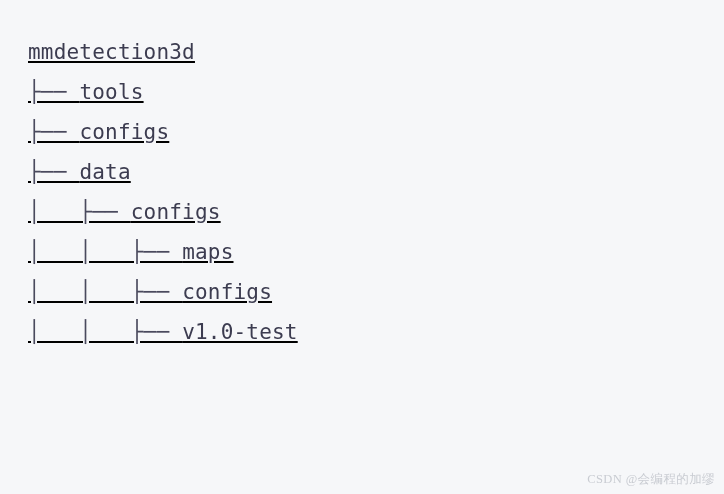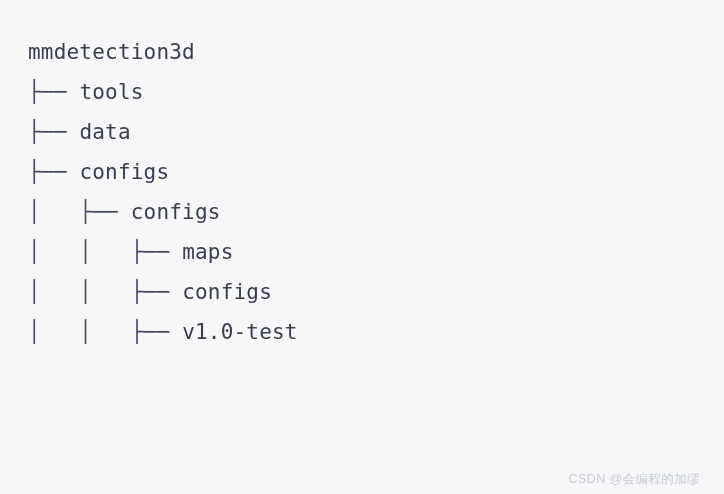--- a/index.html
+++ b/index.html
@@ -13,20 +13,21 @@
     font-family: "DejaVu Sans Mono", "Liberation Mono", monospace;
     overflow: hidden;
     position: relative;
   }
 
   #tree-block {
     position: absolute;
     left: 28px;
     top: 32px;
     width: 680px;
+    text-decoration: underline;
   }
 
   .tree-line {
     height: 40px;
     line-height: 40px;
     font-size: 21px;
     color: #3c3c50;
     white-space: pre;
     letter-spacing: 0.2px;
     font-family: "DejaVu Sans Mono", "Liberation Mono", monospace;
@@ -41,36 +42,36 @@
     color: #3c3c50;
     white-space: pre;
   }
 
   .tree-line.root .name {
     color: #3c3c50;
   }
 
   #watermark {
     position: absolute;
-    right: 24px;
+    right: 9px;
     bottom: 6px;
-    font-family: Liberation Sans, sans-serif;
+    font-family: Liberation Serif, serif;
     font-size: 12.5px;
     color: #c9ccd2;
     letter-spacing: 0.4px;
     white-space: pre;
   }
 </style>
 </head>
 <body>
 
 <div id="tree-block">
     <div class="tree-line root"><span class="prefix"></span><span class="name">mmdetection3d</span></div>
     <div class="tree-line"><span class="prefix">├── </span><span class="name">tools</span></div>
+    <div class="tree-line"><span class="prefix">├── </span><span class="name">configs</span></div>
     <div class="tree-line"><span class="prefix">├── </span><span class="name">data</span></div>
-    <div class="tree-line"><span class="prefix">├── </span><span class="name">configs</span></div>
     <div class="tree-line"><span class="prefix">│   ├── </span><span class="name">configs</span></div>
     <div class="tree-line"><span class="prefix">│   │   ├── </span><span class="name">maps</span></div>
     <div class="tree-line"><span class="prefix">│   │   ├── </span><span class="name">configs</span></div>
     <div class="tree-line"><span class="prefix">│   │   ├── </span><span class="name">v1.0-test</span></div>
   </div>
 
 <div id="watermark">CSDN @会编程的加缪</div>
 
 </body></html>

